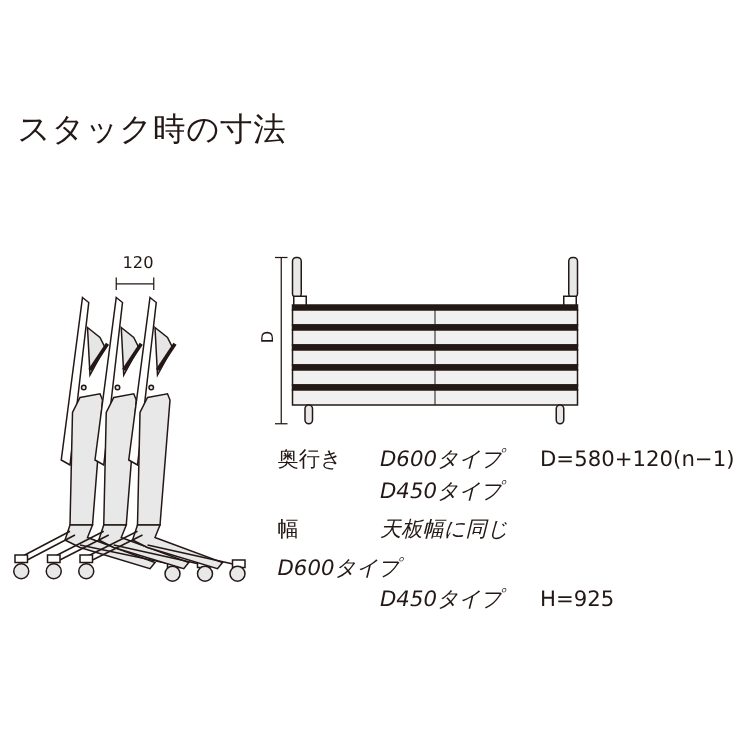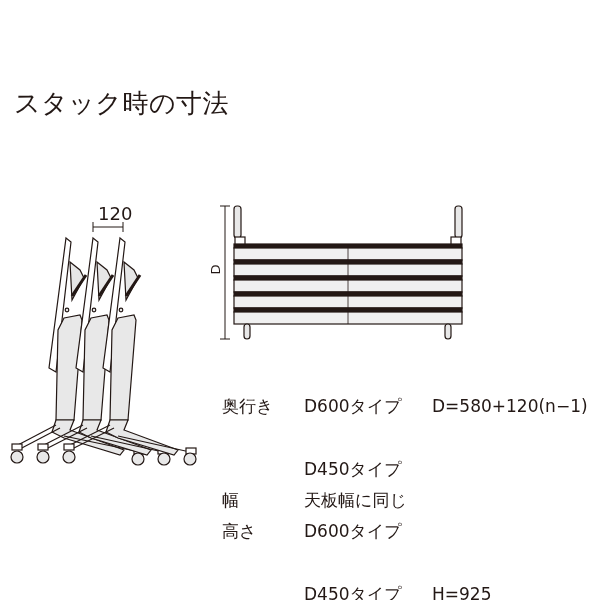--- a/index.html
+++ b/index.html
@@ -2,26 +2,26 @@
 <html><head>
 <meta charset="utf-8">
 <style>
   html, body { margin: 0; padding: 0; background: #ffffff; }
   body { width: 600px; height: 600px; position: relative; overflow: hidden;
          font-family: "DejaVu Sans", "Liberation Sans", sans-serif; color: #231815; }
   .title { position: absolute; left: 14px; top: 86px; font-size: 26px; letter-spacing: 0.5px;
            font-weight: normal; color: #231815; }
   .drawing { position: absolute; left: 0; top: 0; }
   .specs { position: absolute; left: 222px; top: 356px; font-size: 17px; line-height: 25px; color: #231815; }
-  .spec-row { display: flex; white-space: nowrap; margin-top: 38px; }
+  .spec-row { display: flex; white-space: nowrap; }
   .spec-row.gap { margin-top: 6px; }
   .spec-label { width: 82px; }
-  .spec-type { width: 128px; }
+  .spec-type { width: 128px; font-style: italic; }
   .spec-value { }
-  .dim-120 { position: absolute; left: 98px; top: 203px; font-size: 18px; color: #231815; }
+  .dim-120 { position: absolute; left: 98px; top: 203px; font-size: 13px; color: #231815; }
   .dim-D { position: absolute; left: 210px; top: 262px; font-size: 13px; color: #231815;
            transform: rotate(-90deg); transform-origin: center; }
 </style>
 </head>
 <body>
 
 <div class="title">スタック時の寸法</div>
 
 <svg class="drawing" width="600" height="600" viewBox="0 0 600 600">
 
@@ -124,21 +124,20 @@
   <div class="spec-row">
     <span class="spec-label"></span>
     <span class="spec-type">D450タイプ</span>
   </div>
   <div class="spec-row gap">
     <span class="spec-label">幅</span>
     <span class="spec-type">天板幅に同じ</span>
     <span class="spec-value"></span>
   </div>
   <div class="spec-row gap">
-    <span class="spec-label">高さ</span>
     <span class="spec-type">D600タイプ</span>
   </div>
   <div class="spec-row">
     <span class="spec-label"></span>
     <span class="spec-type">D450タイプ</span>
     <span class="spec-value">H=925</span>
   </div>
 </div>
 
 </body></html>

